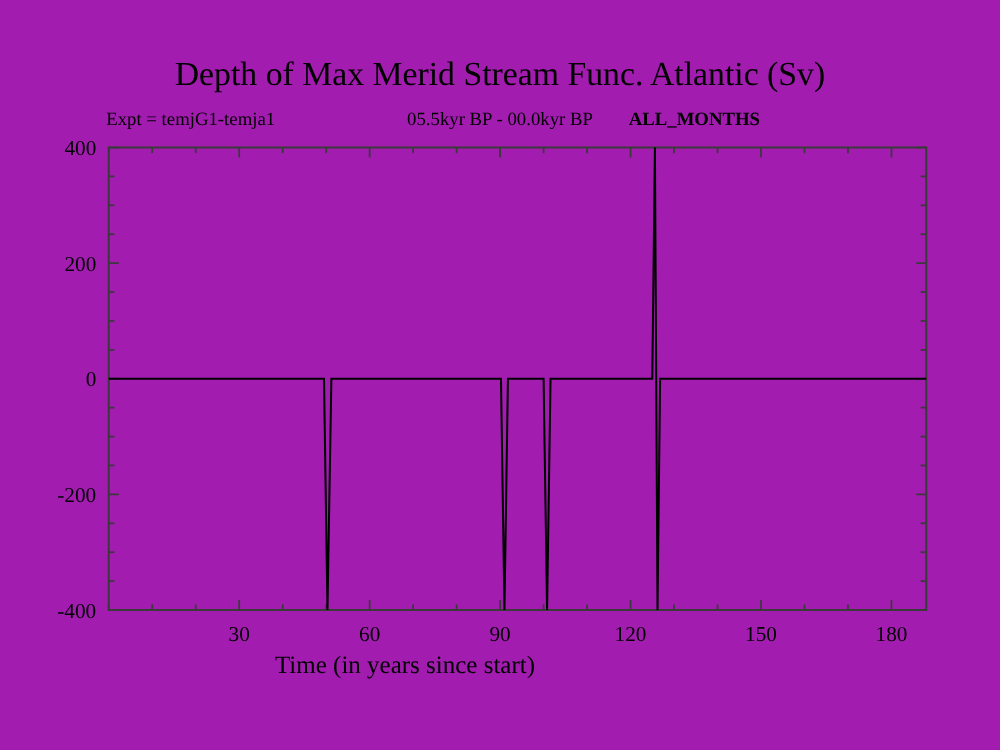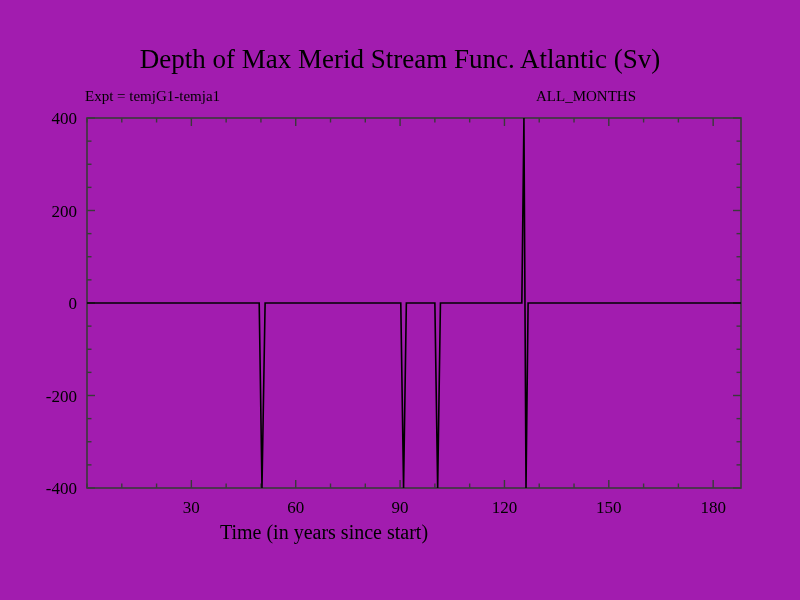--- a/index.html
+++ b/index.html
@@ -38,21 +38,21 @@
     width: 680px;
     height: 20px;
   }
   .sub {
     position: absolute;
     font-size: 15px;
     white-space: nowrap;
   }
   .sub-left  { left: 85px; }
   .sub-mid   { left: 0; width: 800px; text-align: center; }
-  .sub-right { right: 44px; }
+  .sub-right { right: 72px; font-weight: bold; }
 
   .plotwrap {
     position: absolute;
     left: 0;
     top: 0;
     width: 800px;
     height: 600px;
   }
   .axis-label-x {
     position: absolute;
@@ -72,20 +72,21 @@
 </style>
 </head>
 <body>
 
 <div id="page">
 
   <div class="title">Depth of Max Merid Stream Func. Atlantic (Sv)</div>
 
   <div class="subtitle-row">
     <div class="sub sub-left">Expt = temjG1-temja1</div>
+    <div class="sub sub-mid">05.5kyr BP - 00.0kyr BP</div>
     <div class="sub sub-right">ALL_MONTHS</div>
   </div>
 
   <div class="plotwrap">
     <svg id="chart-svg" width="800" height="600" viewBox="0 0 800 600">
         <rect x="87" y="118" width="654" height="370" fill="none" stroke="#3a3a3a" stroke-width="1.6"></rect>
         <line x1="87" y1="488" x2="87" y2="483.5" stroke="#3a3a3a" stroke-width="1.4"></line>
         <line x1="87" y1="118" x2="87" y2="122.5" stroke="#3a3a3a" stroke-width="1.4"></line>
         <line x1="121.7872340425532" y1="488" x2="121.7872340425532" y2="483.5" stroke="#3a3a3a" stroke-width="1.4"></line>
         <line x1="121.7872340425532" y1="118" x2="121.7872340425532" y2="122.5" stroke="#3a3a3a" stroke-width="1.4"></line>

